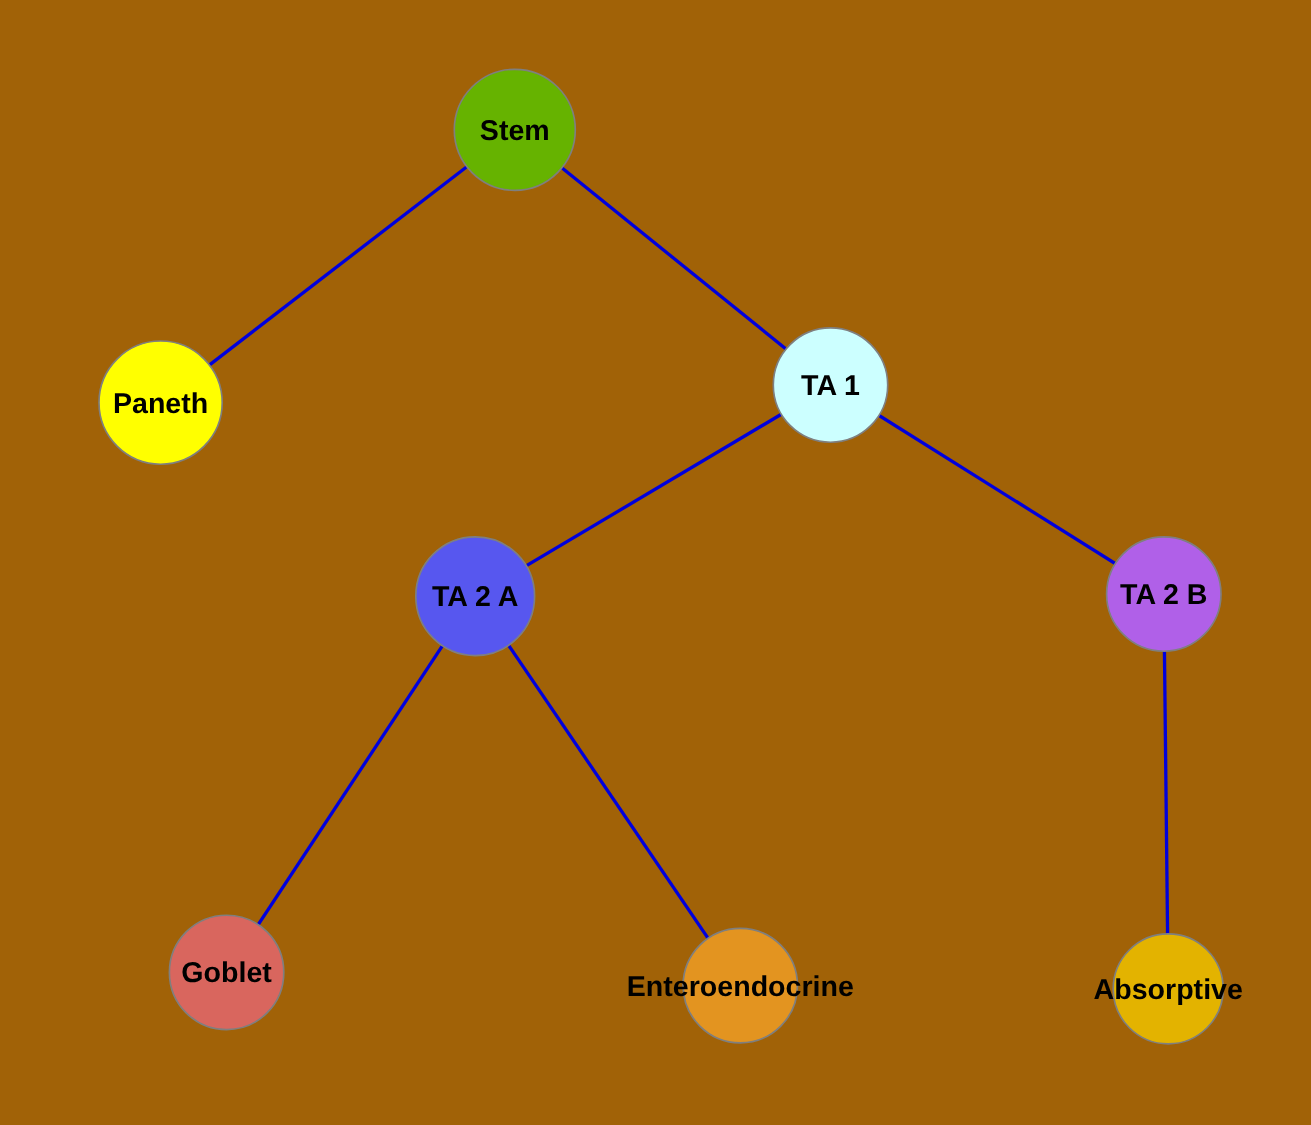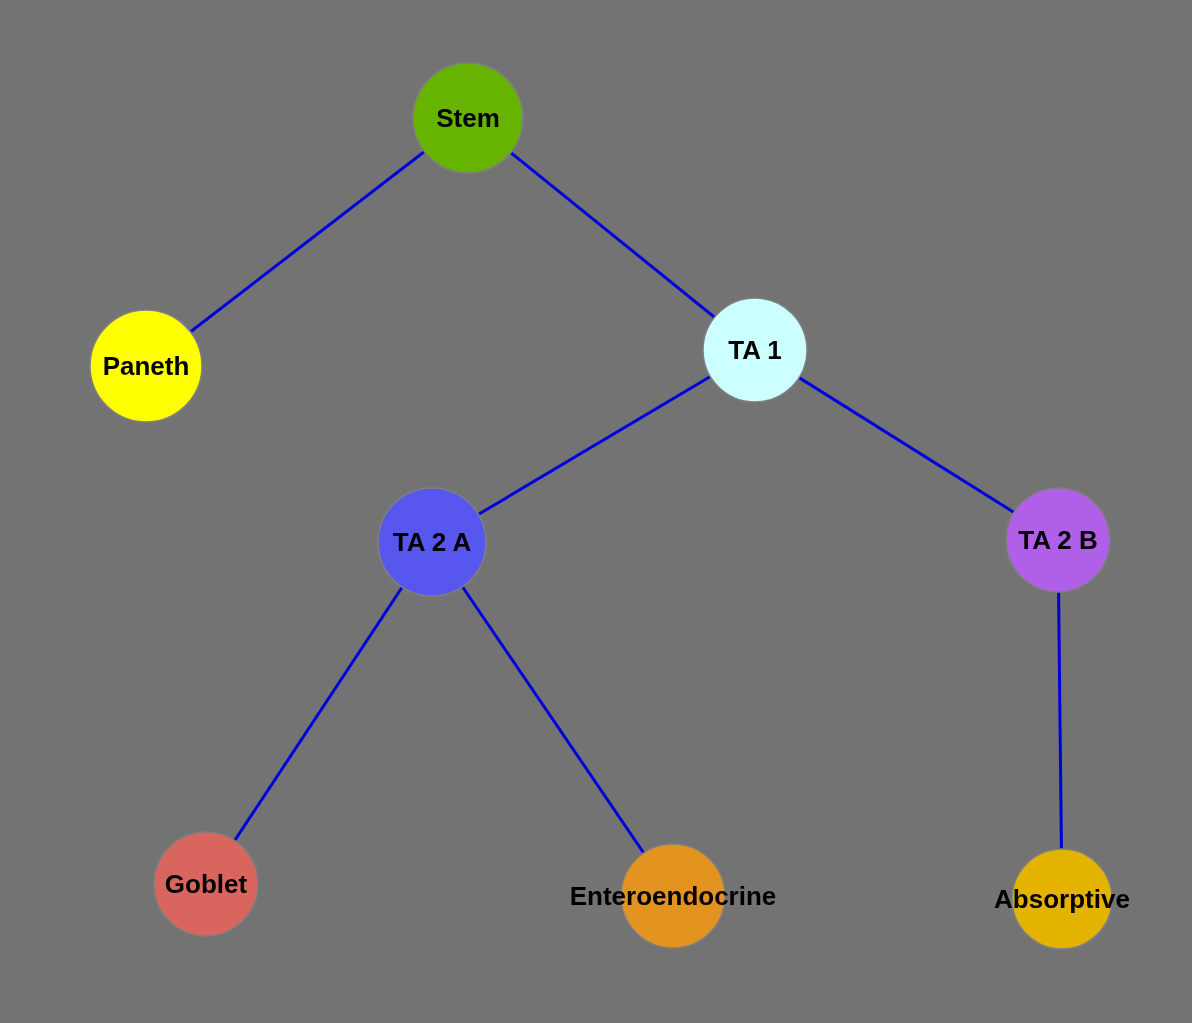--- a/index.html
+++ b/index.html
@@ -4,21 +4,21 @@
 <style>
   html, body {
     margin: 0;
     padding: 0;
     font-family: "Liberation Sans", sans-serif;
   }
   .canvas {
     position: relative;
     width: 1192px;
     height: 1023px;
-    background: #737373;
+    background: #a16207;
     overflow: hidden;
   }
   svg.graph {
     position: absolute;
     top: 0;
     left: 0;
     width: 100%;
     height: 100%;
   }
   svg.graph text {

